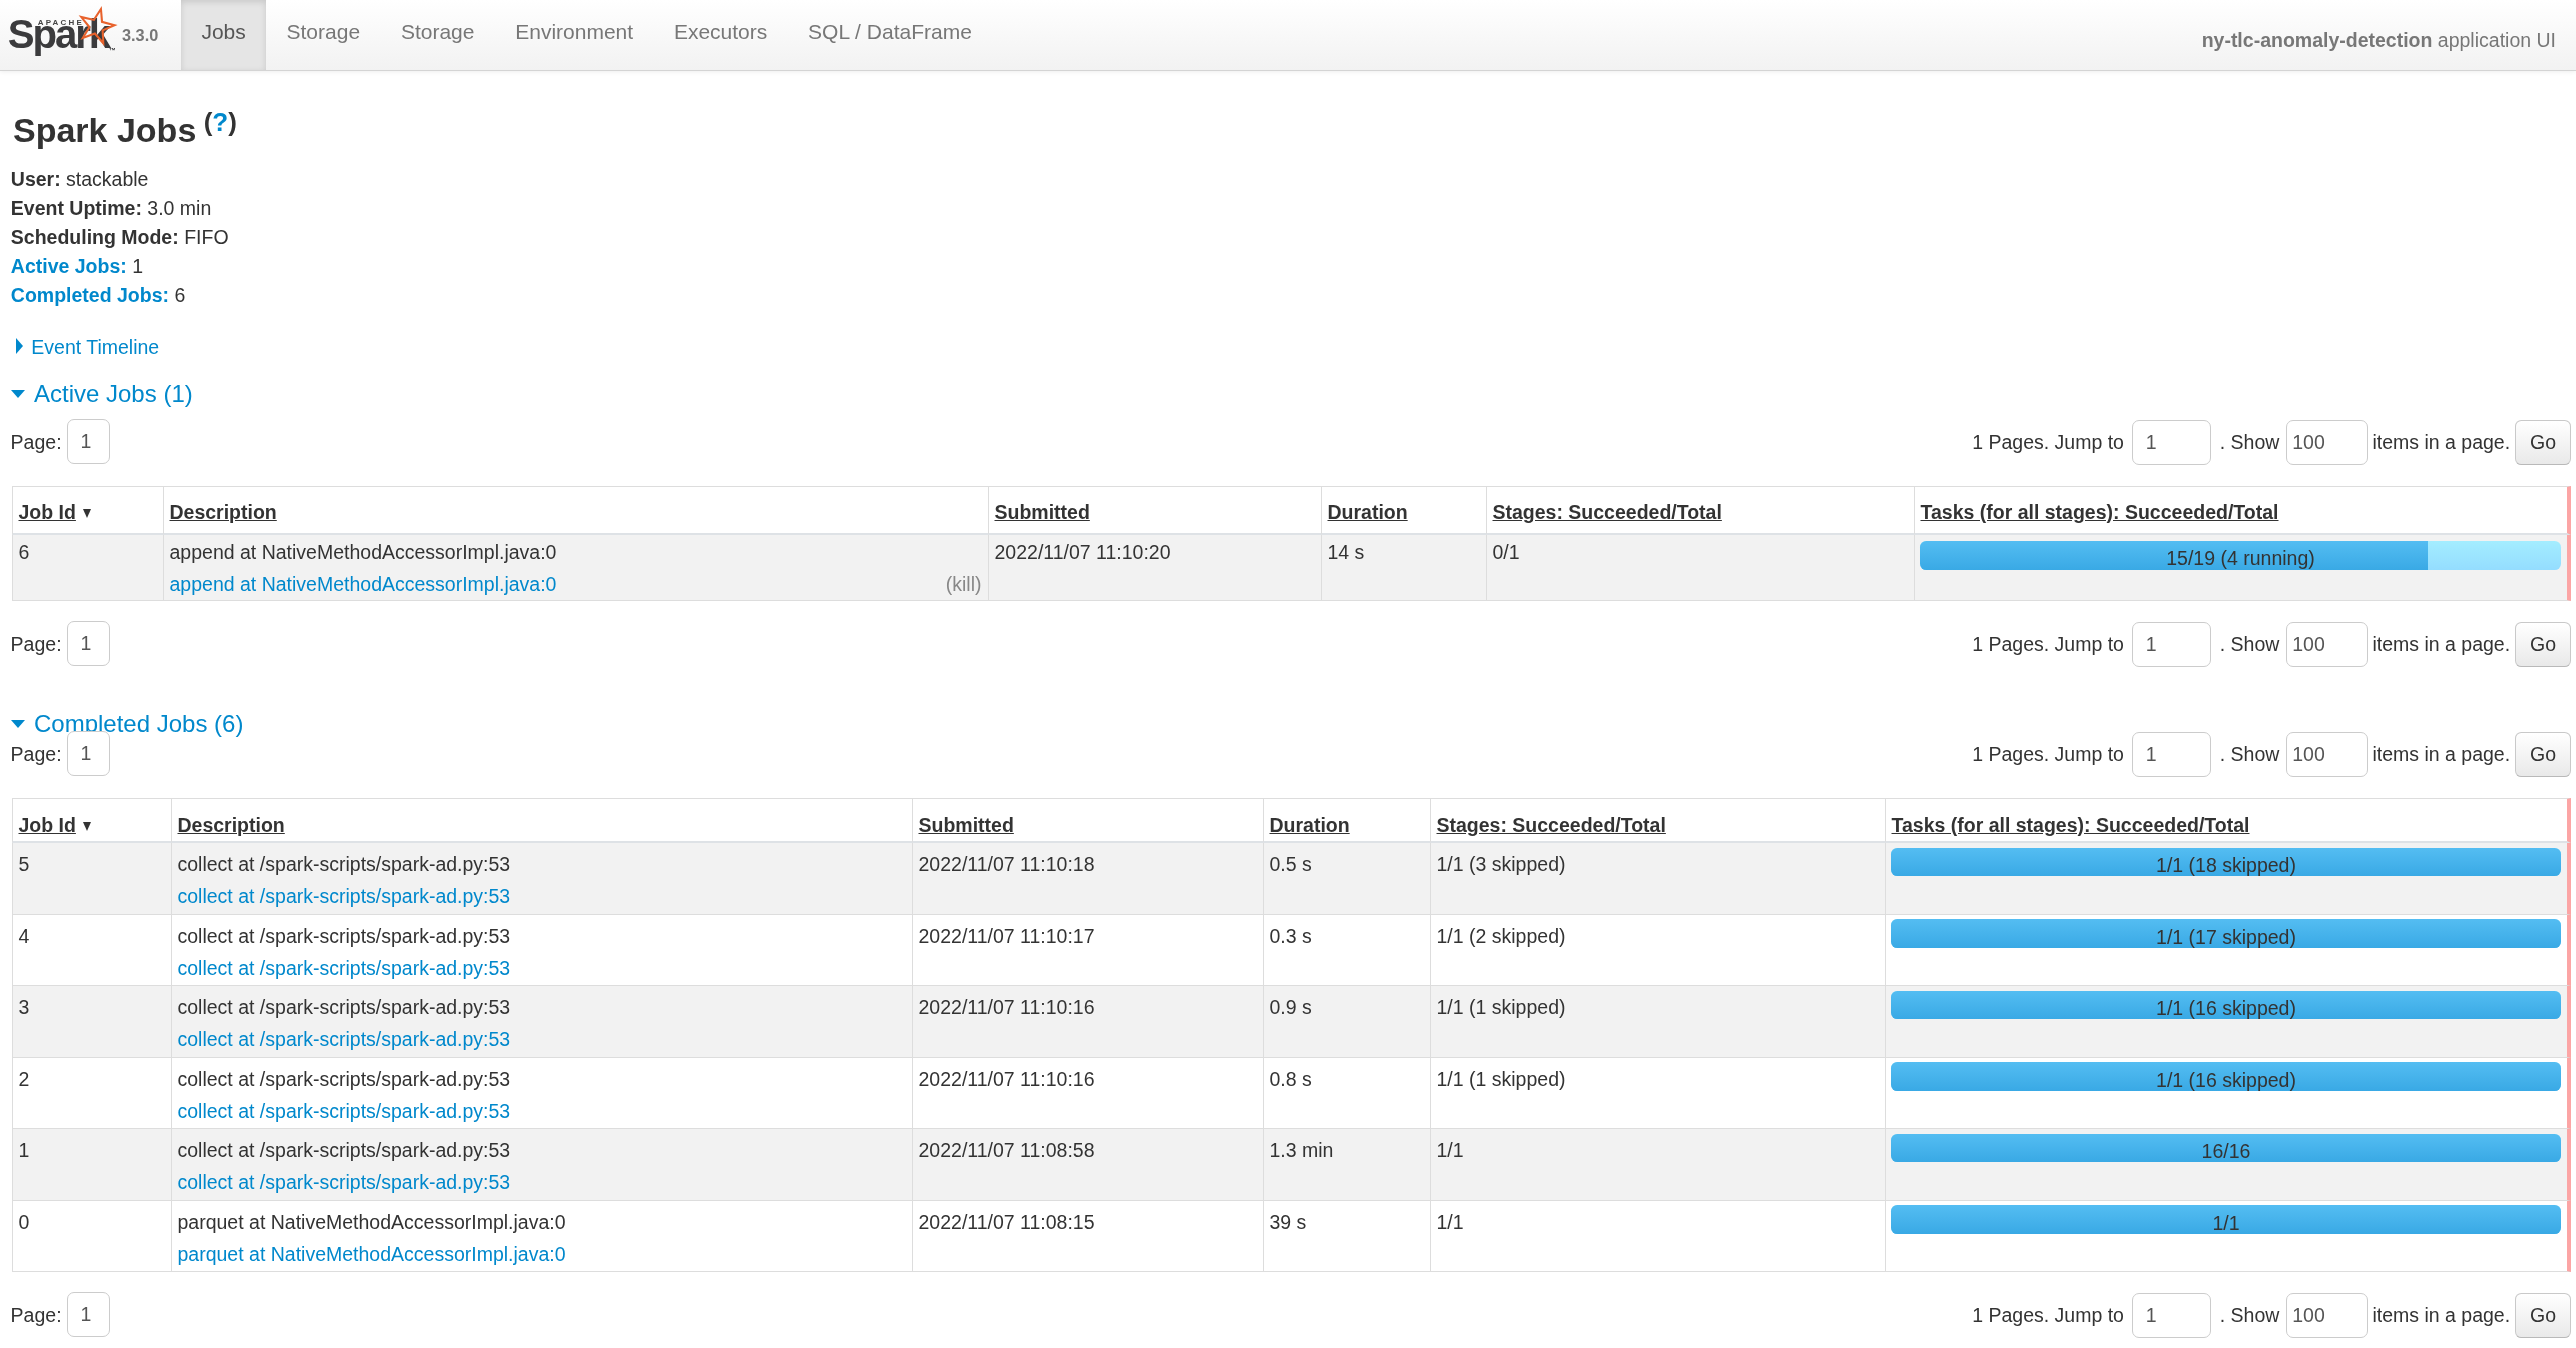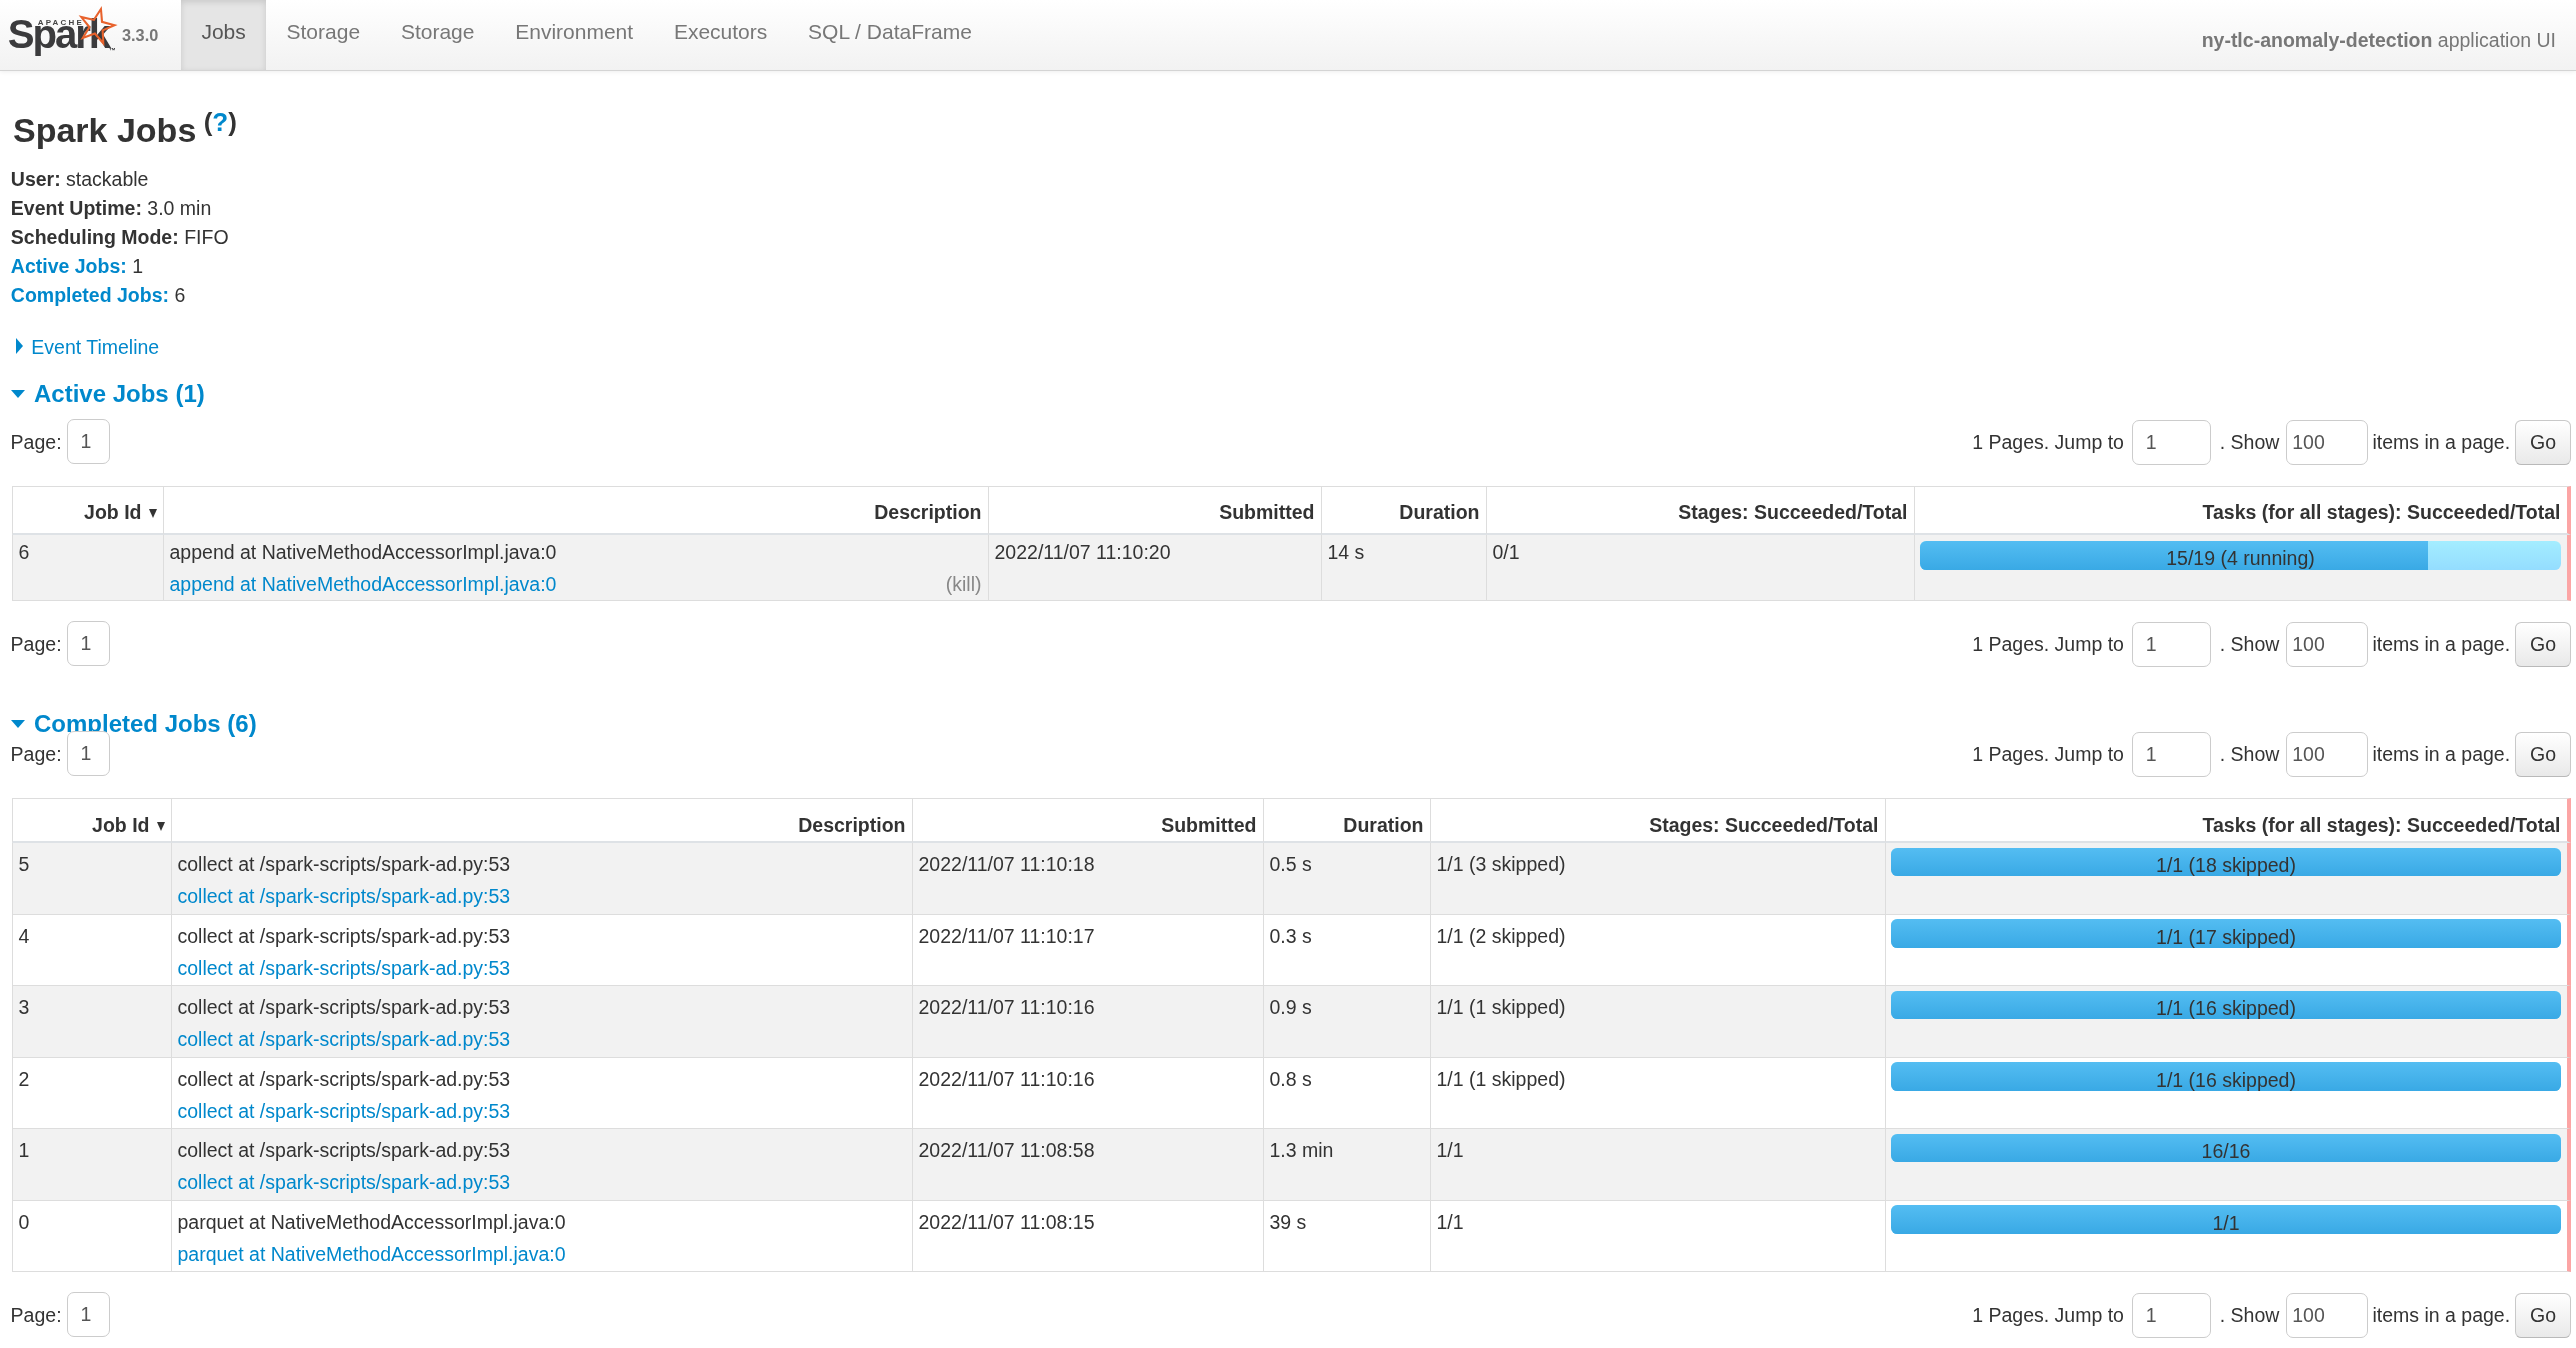--- a/index.html
+++ b/index.html
@@ -27,42 +27,42 @@
 #title sup { font-size:26px; font-weight:bold; vertical-align:0; position:relative; top:-11px; margin-left:-2.1px; color:#333; }
 #title sup a { font-weight:bold; }
 
 #summary { position:absolute; left:10.8px; top:165px; list-style:none; line-height:29px; }
 #summary .lbl { font-weight:bold; }
 
 #evtline { position:absolute; left:16px; top:328px; }
 #evtline .arr { position:absolute; left:0; top:10.4px; width:0; height:0; border-top:8.3px solid transparent; border-bottom:8.3px solid transparent; border-left:7.7px solid #0088cc; }
 #evtline .txt { position:absolute; left:15.3px; top:0; width:278px; line-height:38px; color:#0088cc; }
 
-.sechdr { position:absolute; left:11px; font-size:24px; font-weight:bold; color:#0088cc; line-height:29px; }
+.sechdr { position:absolute; left:11px; font-size:24px; font-weight:normal; color:#0088cc; line-height:29px; }
 .sechdr .arr { display:inline-block; width:0; height:0; border-left:7px solid transparent; border-right:7px solid transparent; border-top:8.3px solid #0088cc; margin-right:9px; vertical-align:4.2px; }
 #hdr-active { top:379px; }
 #hdr-completed { top:694px;margin-top:15px; }
 
 
 .pgrow { position:absolute; left:12px; width:2559px; height:46px; }
 #p1 { top:419px; } #p2 { top:621px; } #p3 { top:731px; } #p4 { top:1292px; }
 .pgrow .lbl { position:absolute; left:-1.4px; top:0; line-height:46px; }
 .pgrow input { font-family:"Liberation Sans",sans-serif; font-size:19.5px; color:#555; border:1.4px solid #ccc; border-radius:7px; height:43px; background:#fff; padding:0 0 0 12.5px; outline:none; }
 .pgrow .pin { position:absolute; left:55px; top:0; width:28px; }
 .pgright { position:absolute; right:0; top:0; height:46px; line-height:46px; white-space:nowrap; }
 .pgright .jin { width:64px; margin:0.7px 9px 0 8.3px; vertical-align:top; }
 .pgright .sin { width:75px; padding-left:5.6px; margin:0.7px 4.2px 0 6.3px; vertical-align:top; }
 .gobtn { display:inline-block; vertical-align:top; margin-top:0.7px; width:54px; height:43px; line-height:43px; text-align:center; color:#333;
   background:linear-gradient(to bottom,#ffffff,#e9e9e9); border:1.4px solid #c9c9c9; border-bottom-color:#b9b9b9; border-radius:6.3px; margin-left:4.9px; }
 
 
 .jobtable { position:absolute; left:11.5px; width:2559px; border-collapse:separate; border-spacing:0; table-layout:fixed; font-size:19.5px; }
 .jobtable th, .jobtable td { border-left:1px solid #ddd; overflow:hidden; }
 .jobtable th:last-child, .jobtable td:last-child { border-right:4px solid #fca5a5; }
-.jobtable thead th { border-top:1px solid #ddd; border-bottom:2.4px solid #dee2e6; text-align:right; font-weight:bold; }
+.jobtable thead th { border-top:1px solid #ddd; border-bottom:2.4px solid #dee2e6; text-align:left; font-weight:bold;text-decoration:underline; }
 .jobtable tbody td { border-bottom:1px solid #ddd; vertical-align:top; }
 .jobtable tbody tr.odd { background:#f2f2f2; }
 .sortarr { display:inline-block; width:0; height:0; border-left:4.9px solid transparent; border-right:4.9px solid transparent; border-top:9.7px solid #333; margin-left:7px; vertical-align:1.4px; }
 
 #tbl-active { top:486px; }
 #tbl-active thead th { padding:11px 6px 7.3px; line-height:28px; }
 #tbl-active tbody td { padding:2.8px 6px 2.1px; line-height:28px; }
 #tbl-active .l2 { margin-top:3.5px; }
 
 #tbl-completed { top:798px; }

